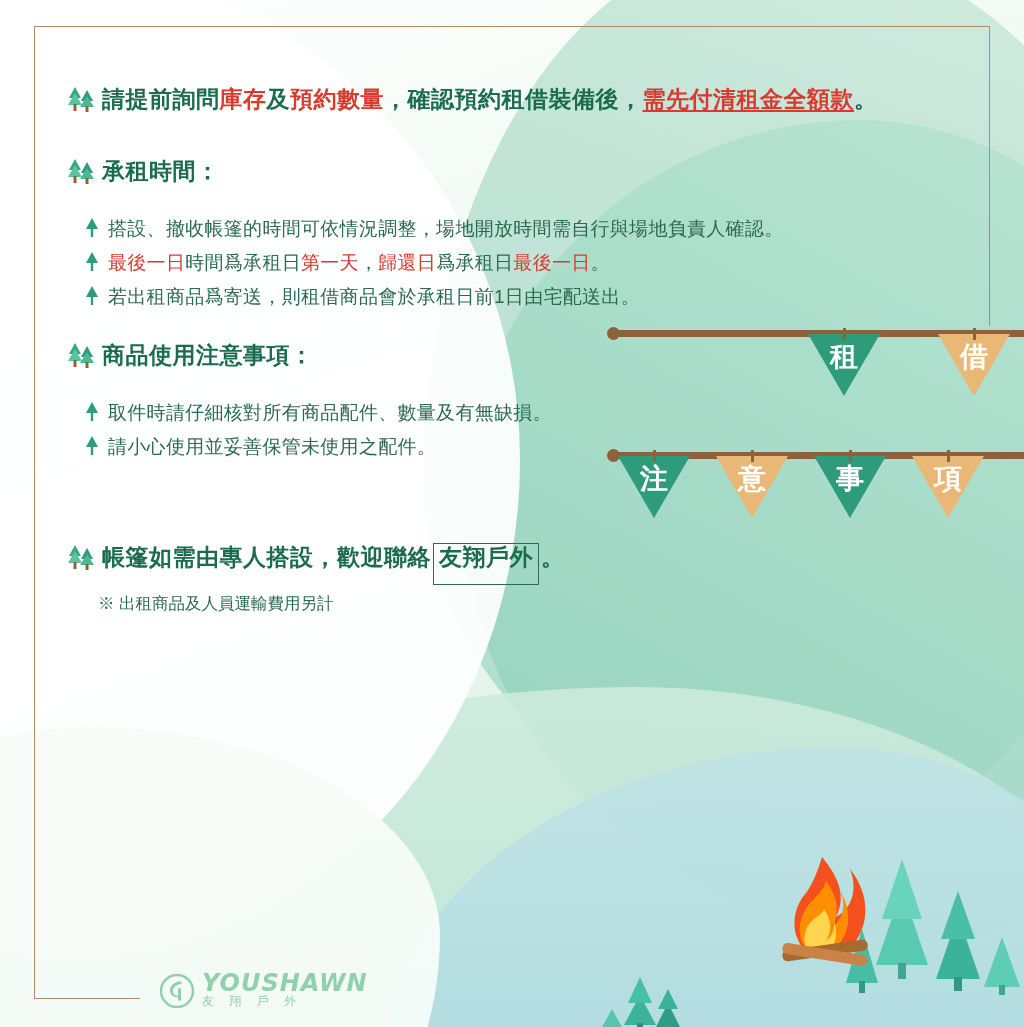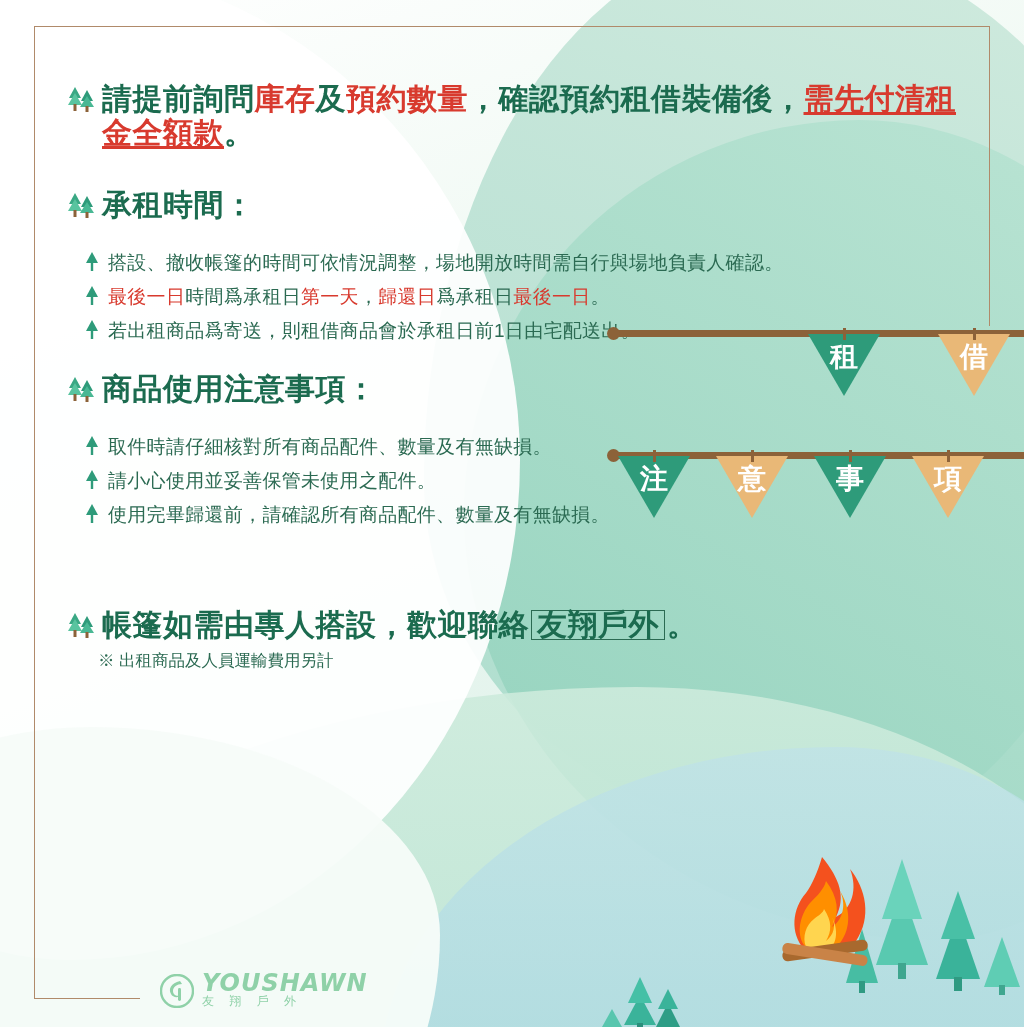--- a/index.html
+++ b/index.html
@@ -141,21 +141,21 @@
   .bullet-pin {
     flex: 0 0 auto;
     width: 16px;
     height: 22px;
     margin-right: 8px;
     position: relative;
     top: 3px;
     margin-left: 18px;
   }
   .h1-text {
-    font-size: 30px;
+    font-size: 23px;
     color: #1b6b4f;
     line-height: 34px;
     letter-spacing: .5px;
     font-weight: 600;
   }
   .sub-text {
     font-size: 19px;
     color: #2b6a52;
     line-height: 30px;
     letter-spacing: .3px;
@@ -169,21 +169,21 @@
   }
   .group {
     margin-bottom: 2px;
   }
   .spacer-sm { height: 22px; }
   .spacer-md { height: 34px; }
   .spacer-lg { height: 74px; }
 
   .boxed {
     border: 1px solid #2b6a52;
-    padding: 0px 5px 1px 5px;
+    padding: 0px 5px 13px 5px;
     margin: 0 2px;
     display: inline-block;
     line-height: 27px;
   }
   .note-star {
     font-size: 16.5px;
     color: #2b6a52;
     margin-left: 32px;
     line-height: 28px;
   }
@@ -464,27 +464,20 @@
         </svg>
         <div class="sub-text">取件時請仔細核對所有商品配件、數量及有無缺損。</div>
       </div>
       <div class="line">
         <svg class="bullet-pin" viewBox="0 0 16 22">
           <polygon points="8,1 2,12 14,12" fill="#2e9b7a"></polygon>
           <rect x="6.8" y="11" width="2.4" height="9" fill="#2e9b7a"></rect>
         </svg>
         <div class="sub-text">請小心使用並妥善保管未使用之配件。</div>
       </div>
-      <div class="line">
-        <svg class="bullet-pin" viewBox="0 0 16 22">
-          <polygon points="8,1 2,12 14,12" fill="#2e9b7a"></polygon>
-          <rect x="6.8" y="11" width="2.4" height="9" fill="#2e9b7a"></rect>
-        </svg>
-        <div class="sub-text">使用完畢歸還前，請確認所有商品配件、數量及有無缺損。</div>
-      </div>
     </div>
 
     <div class="spacer-lg"></div>
 
     <div class="line">
       <svg class="bullet-tree" viewBox="0 0 30 30">
         <polygon points="9,3 3,14 15,14" fill="#3aa884"></polygon>
         <polygon points="9,9 2,21 16,21" fill="#59c49f"></polygon>
         <rect x="7.5" y="20" width="3" height="7" fill="#8c6239"></rect>
         <polygon points="21,6 15,17 27,17" fill="#2e9b7a"></polygon>

